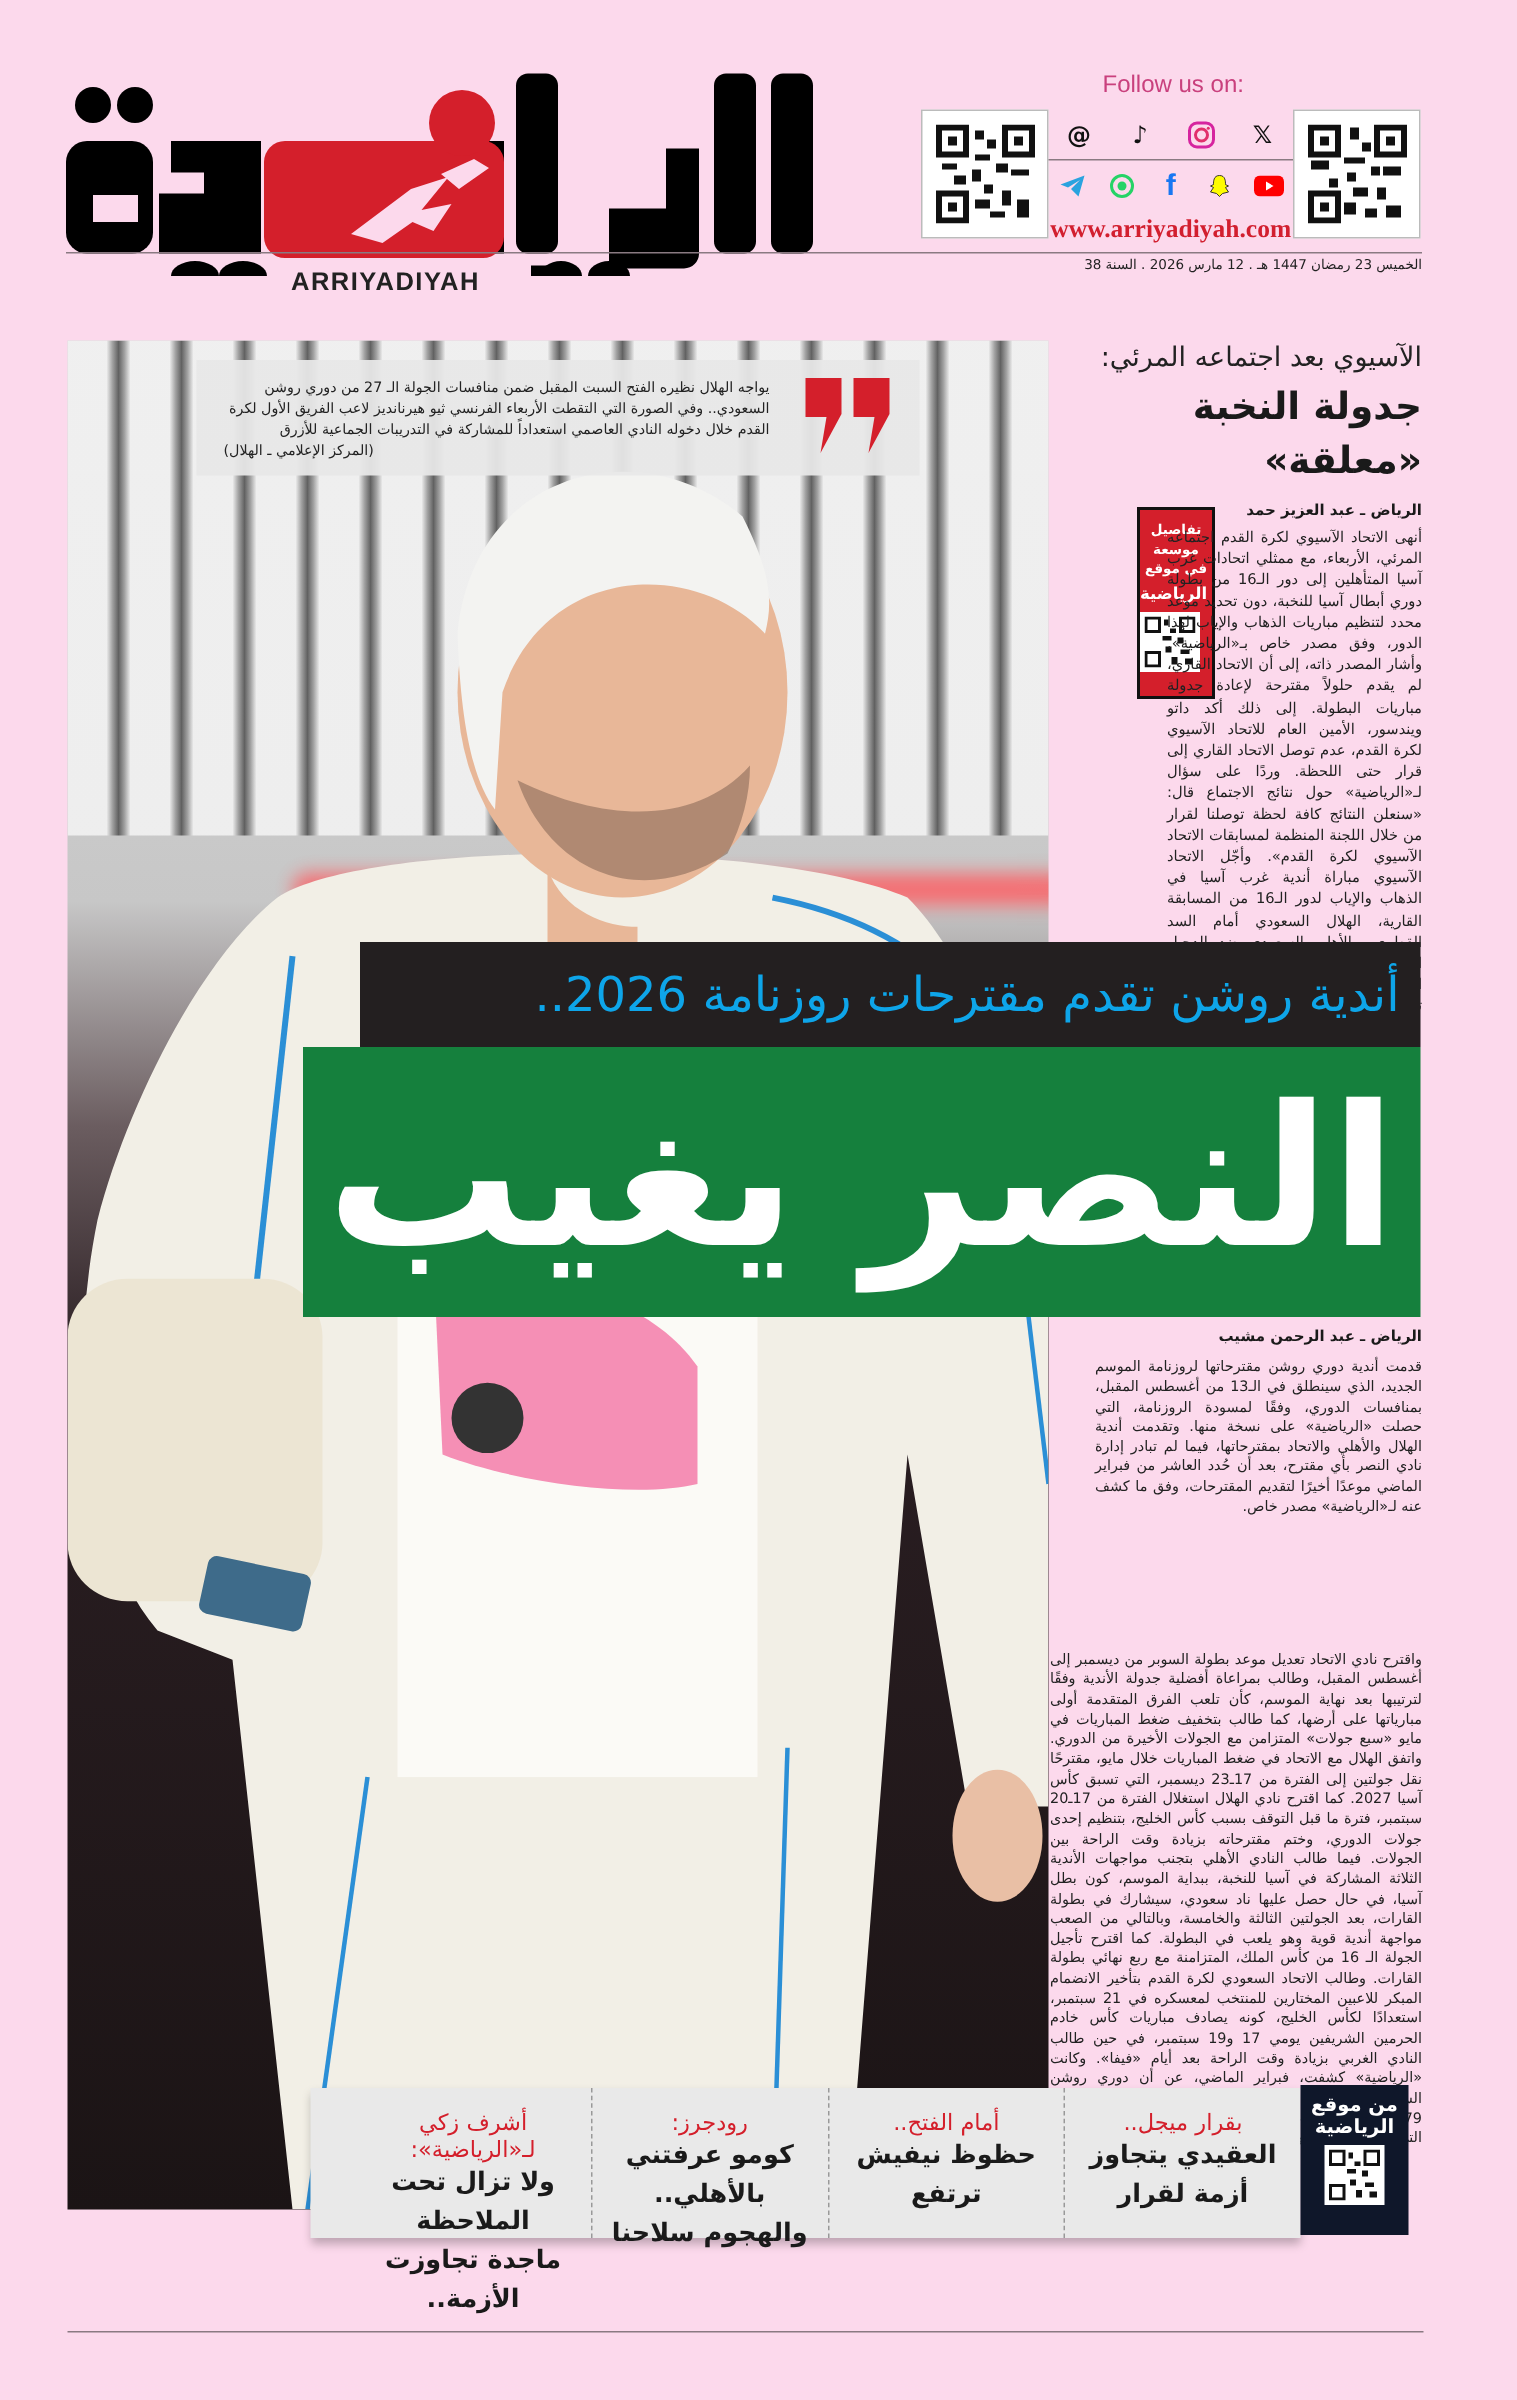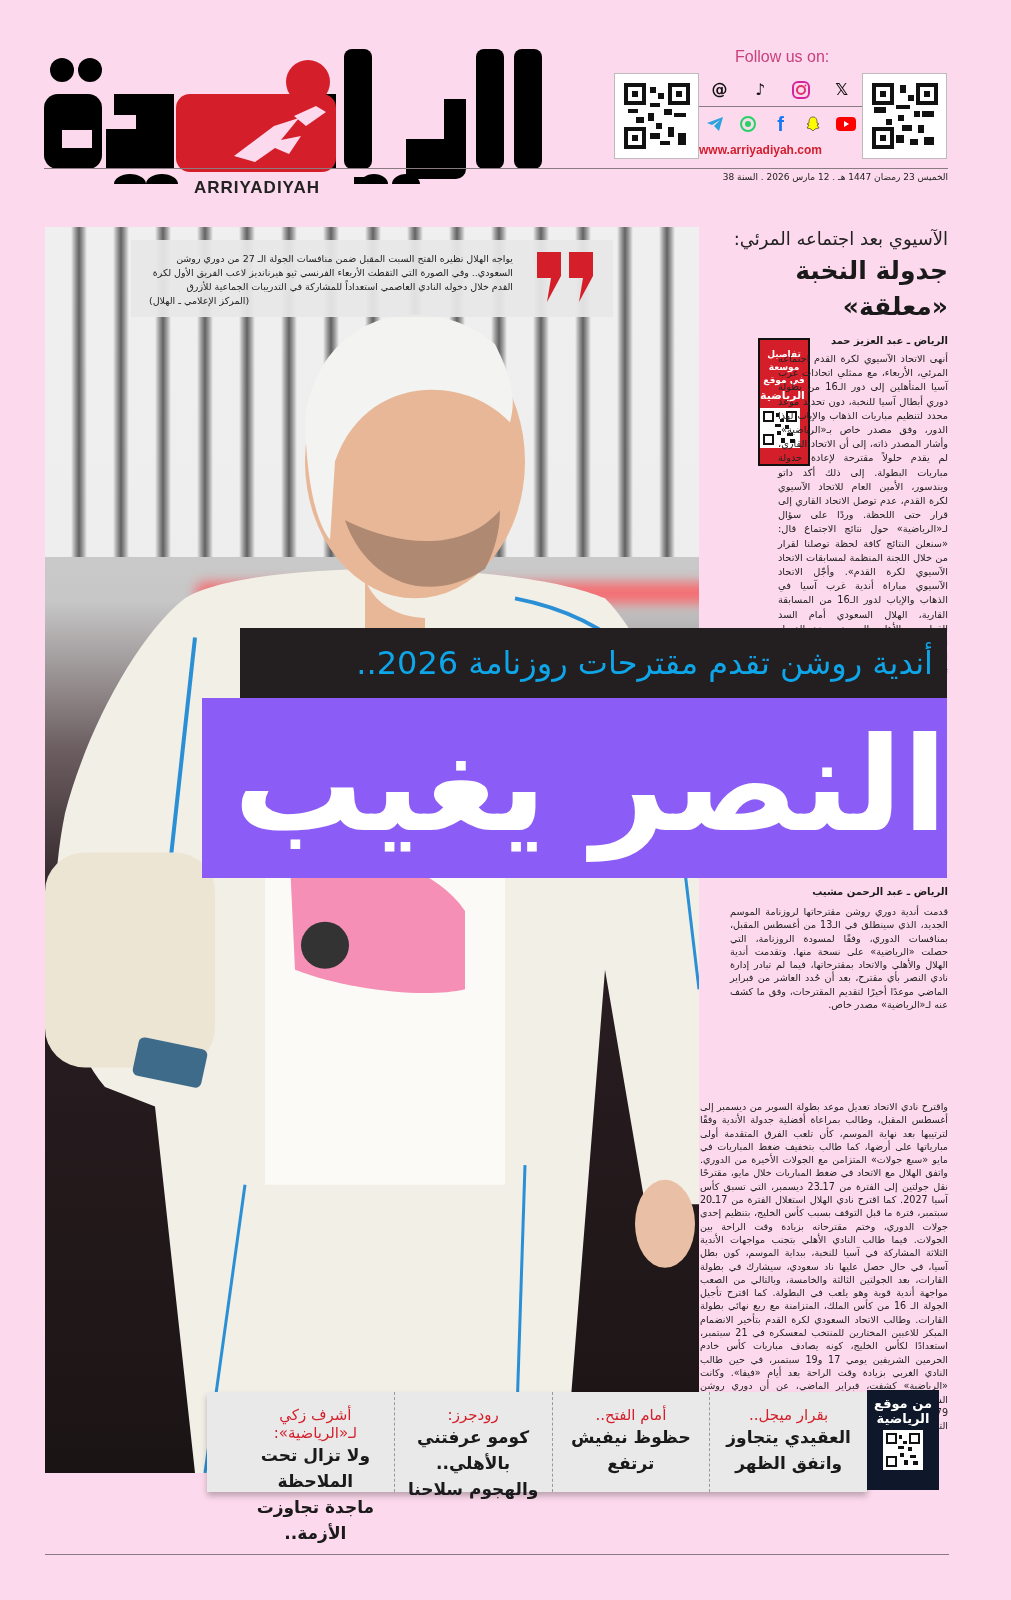--- a/index.html
+++ b/index.html
@@ -13,39 +13,39 @@
   .masthead-rule { position: absolute; left: 44px; top: 168px; width: 904px; height: 1px; background: #8a7a82; }
 
   .follow { position: absolute; left: 735px; top: 48px; font-family: "Liberation Sans", sans-serif; font-size: 16px; color: #c9407d; }
   .qr-box { position: absolute; top: 73px; width: 85px; height: 86px; background: #fff; border: 1px solid #bbb; display: flex; align-items: center; justify-content: center; }
   .qr-box.left { left: 614px; }
   .qr-box.right { left: 862px; }
   .social { position: absolute; left: 699px; top: 73px; width: 163px; height: 86px; }
   .social-row { display: flex; justify-content: space-around; align-items: center; height: 34px; }
   .social-row.top { border-bottom: 1px solid #8a7a82; }
   .social-icon { width: 22px; height: 22px; display: flex; align-items: center; justify-content: center; font-size: 16px; font-weight: bold; font-family: "DejaVu Sans", sans-serif; }
-  .site-url { text-align: left; font-family: Liberation Sans, sans-serif; font-weight: bold; font-size: 12px; color: #d21f2f; margin-top: 2px; }
+  .site-url { text-align: center; font-family: Liberation Serif, serif; font-weight: bold; font-size: 17px; color: #d21f2f; margin-top: 2px; }
   .dateline { position: absolute; right: 63px; top: 172px; direction: rtl; font-size: 9px; color: #222; }
 
   
   .photo { position: absolute; left: 45px; top: 227px; width: 654px; height: 1246px; overflow: hidden;
     background: linear-gradient(180deg, #d8d8d8 0%, #c7c7c7 30%, #6b5d60 42%, #2a1e22 55%, #1b1415 100%); }
   .stripes { position: absolute; left: 0; top: 0; width: 100%; height: 330px;
     background: repeating-linear-gradient(90deg, #f2f2f2 0px, #f2f2f2 26px, #9c9c9c 30px, #555 34px, #9c9c9c 38px, #f2f2f2 42px); opacity: .9; }
   .redlight { position: absolute; left: 150px; top: 355px; width: 520px; height: 22px; border-radius: 11px; background: #ff5a5f; filter: blur(6px); opacity: .8; }
   .person { position: absolute; left: 0; top: 0; width: 100%; height: 100%; }
 
   .caption-box { position: absolute; left: 86px; top: 13px; width: 482px; height: 77px; background: rgba(232,232,232,.94); }
   .quote-mark { position: absolute; right: 16px; top: 10px; width: 64px; height: 54px; }
   .caption-text { position: absolute; right: 100px; top: 12px; width: 368px; direction: rtl; font-size: 9.5px; line-height: 14px; color: #222; text-align: right; }
   .caption-credit { position: absolute; left: 18px; top: 55px; direction: rtl; font-size: 9.5px; color: #222; }
 
   
   .kicker { position: absolute; left: 240px; top: 628px; width: 707px; height: 70px; background: #231f20; color: #0ea5e9; direction: rtl; text-align: right; font-family: "DejaVu Sans", sans-serif; font-size: 32px; line-height: 70px; padding-right: 14px; }
-  .main-head { position: absolute; left: 202px; top: 698px; width: 745px; height: 180px; background: #8b5cf6; color: #fff; direction: rtl; text-align: right; font-family: "DejaVu Sans", sans-serif; font-weight: bold; font-size: 130px; line-height: 175px; }
+  .main-head { position: absolute; left: 202px; top: 698px; width: 745px; height: 180px; background: #15803d; color: #fff; direction: rtl; text-align: center; font-family: "DejaVu Sans", sans-serif; font-weight: bold; font-size: 130px; line-height: 175px; }
 
   
   .side { position: absolute; left: 712px; top: 227px; width: 236px; direction: rtl; text-align: right; }
   .side-kicker { font-size: 18px; line-height: 24px; color: #222; }
   .side-title { font-size: 25px; font-weight: bold; line-height: 36px; color: #1a1a1a; margin-top: 2px; }
   .side-byline { font-size: 10px; font-weight: bold; margin-top: 10px; }
   .side-body { position: absolute; left: 720px; top: 352px; width: 228px; direction: rtl; text-align: justify; font-size: 9.8px; line-height: 14.2px; color: #222; }
   .promo { position: absolute; left: 718px; top: 338px; width: 52px; height: 128px; background: #d41f2b; border: 2px solid #111; display: flex; flex-direction: column; align-items: flex-start; padding-top: 8px; margin-left: 40px; }
   .promo-text { color: #fff; font-size: 9px; font-weight: bold; direction: rtl; text-align: center; line-height: 13px; }
   .promo-logo { color: #fff; font-size: 11px; font-weight: bold; margin-top: 2px; }
@@ -235,21 +235,21 @@
 <div class="main-head">النصر يغيب</div>
 
 <div class="story2-byline">الرياض ـ عبد الرحمن مشيب</div>
 <div class="story2-body">قدمت أندية دوري روشن مقترحاتها لروزنامة الموسم الجديد، الذي سينطلق في الـ13 من أغسطس المقبل، بمنافسات الدوري، وفقًا لمسودة الروزنامة، التي حصلت «الرياضية» على نسخة منها. وتقدمت أندية الهلال والأهلي والاتحاد بمقترحاتها، فيما لم تبادر إدارة نادي النصر بأي مقترح، بعد أن حُدد العاشر من فبراير الماضي موعدًا أخيرًا لتقديم المقترحات، وفق ما كشف عنه لـ«الرياضية» مصدر خاص.</div>
 <div class="story2-body2">واقترح نادي الاتحاد تعديل موعد بطولة السوبر من ديسمبر إلى أغسطس المقبل، وطالب بمراعاة أفضلية جدولة الأندية وفقًا لترتيبها بعد نهاية الموسم، كأن تلعب الفرق المتقدمة أولى مبارياتها على أرضها، كما طالب بتخفيف ضغط المباريات في مايو «سبع جولات» المتزامن مع الجولات الأخيرة من الدوري. واتفق الهلال مع الاتحاد في ضغط المباريات خلال مايو، مقترحًا نقل جولتين إلى الفترة من 17ـ23 ديسمبر، التي تسبق كأس آسيا 2027. كما اقترح نادي الهلال استغلال الفترة من 17ـ20 سبتمبر، فترة ما قبل التوقف بسبب كأس الخليج، بتنظيم إحدى جولات الدوري، وختم مقترحاته بزيادة وقت الراحة بين الجولات. فيما طالب النادي الأهلي بتجنب مواجهات الأندية الثلاثة المشاركة في آسيا للنخبة، ببداية الموسم، كون بطل آسيا، في حال حصل عليها ناد سعودي، سيشارك في بطولة القارات، بعد الجولتين الثالثة والخامسة، وبالتالي من الصعب مواجهة أندية قوية وهو يلعب في البطولة. كما اقترح تأجيل الجولة الـ 16 من كأس الملك، المتزامنة مع ربع نهائي بطولة القارات. وطالب الاتحاد السعودي لكرة القدم بتأخير الانضمام المبكر للاعبين المختارين للمنتخب لمعسكره في 21 سبتمبر، استعدادًا لكأس الخليج، كونه يصادف مباريات كأس خادم الحرمين الشريفين يومي 17 و19 سبتمبر، في حين طالب النادي الغربي بزيادة وقت الراحة بعد أيام «فيفا». وكانت «الرياضية» كشفت، فبراير الماضي، عن أن دوري روشن السعودي سيتوقف أربع مرات خلال الموسم المقبل، بإجمالي 79 يومًا، أطولها 45 يومًا، تزامنًا مع بطولة كأس آسيا 2027، التي تستضيفها السعودية في يناير وفبراير من العام ذاته.</div>
 
 <div class="teasers">
   <div class="teaser">
     <div class="teaser-kicker">بقرار ميجل..</div>
     <div class="teaser-title">العقيدي يتجاوز</div>
-    <div class="teaser-title">واتفق الظهر</div>
+    <div class="teaser-title">أزمة لقرار</div>
   </div>
   <div class="teaser">
     <div class="teaser-kicker">أمام الفتح..</div>
     <div class="teaser-title">حظوظ نيفيش</div>
     <div class="teaser-title">ترتفع</div>
   </div>
   <div class="teaser">
     <div class="teaser-kicker">رودجرز:</div>
     <div class="teaser-title">كومو عرفتني بالأهلي..</div>
     <div class="teaser-title">والهجوم سلاحنا</div>

